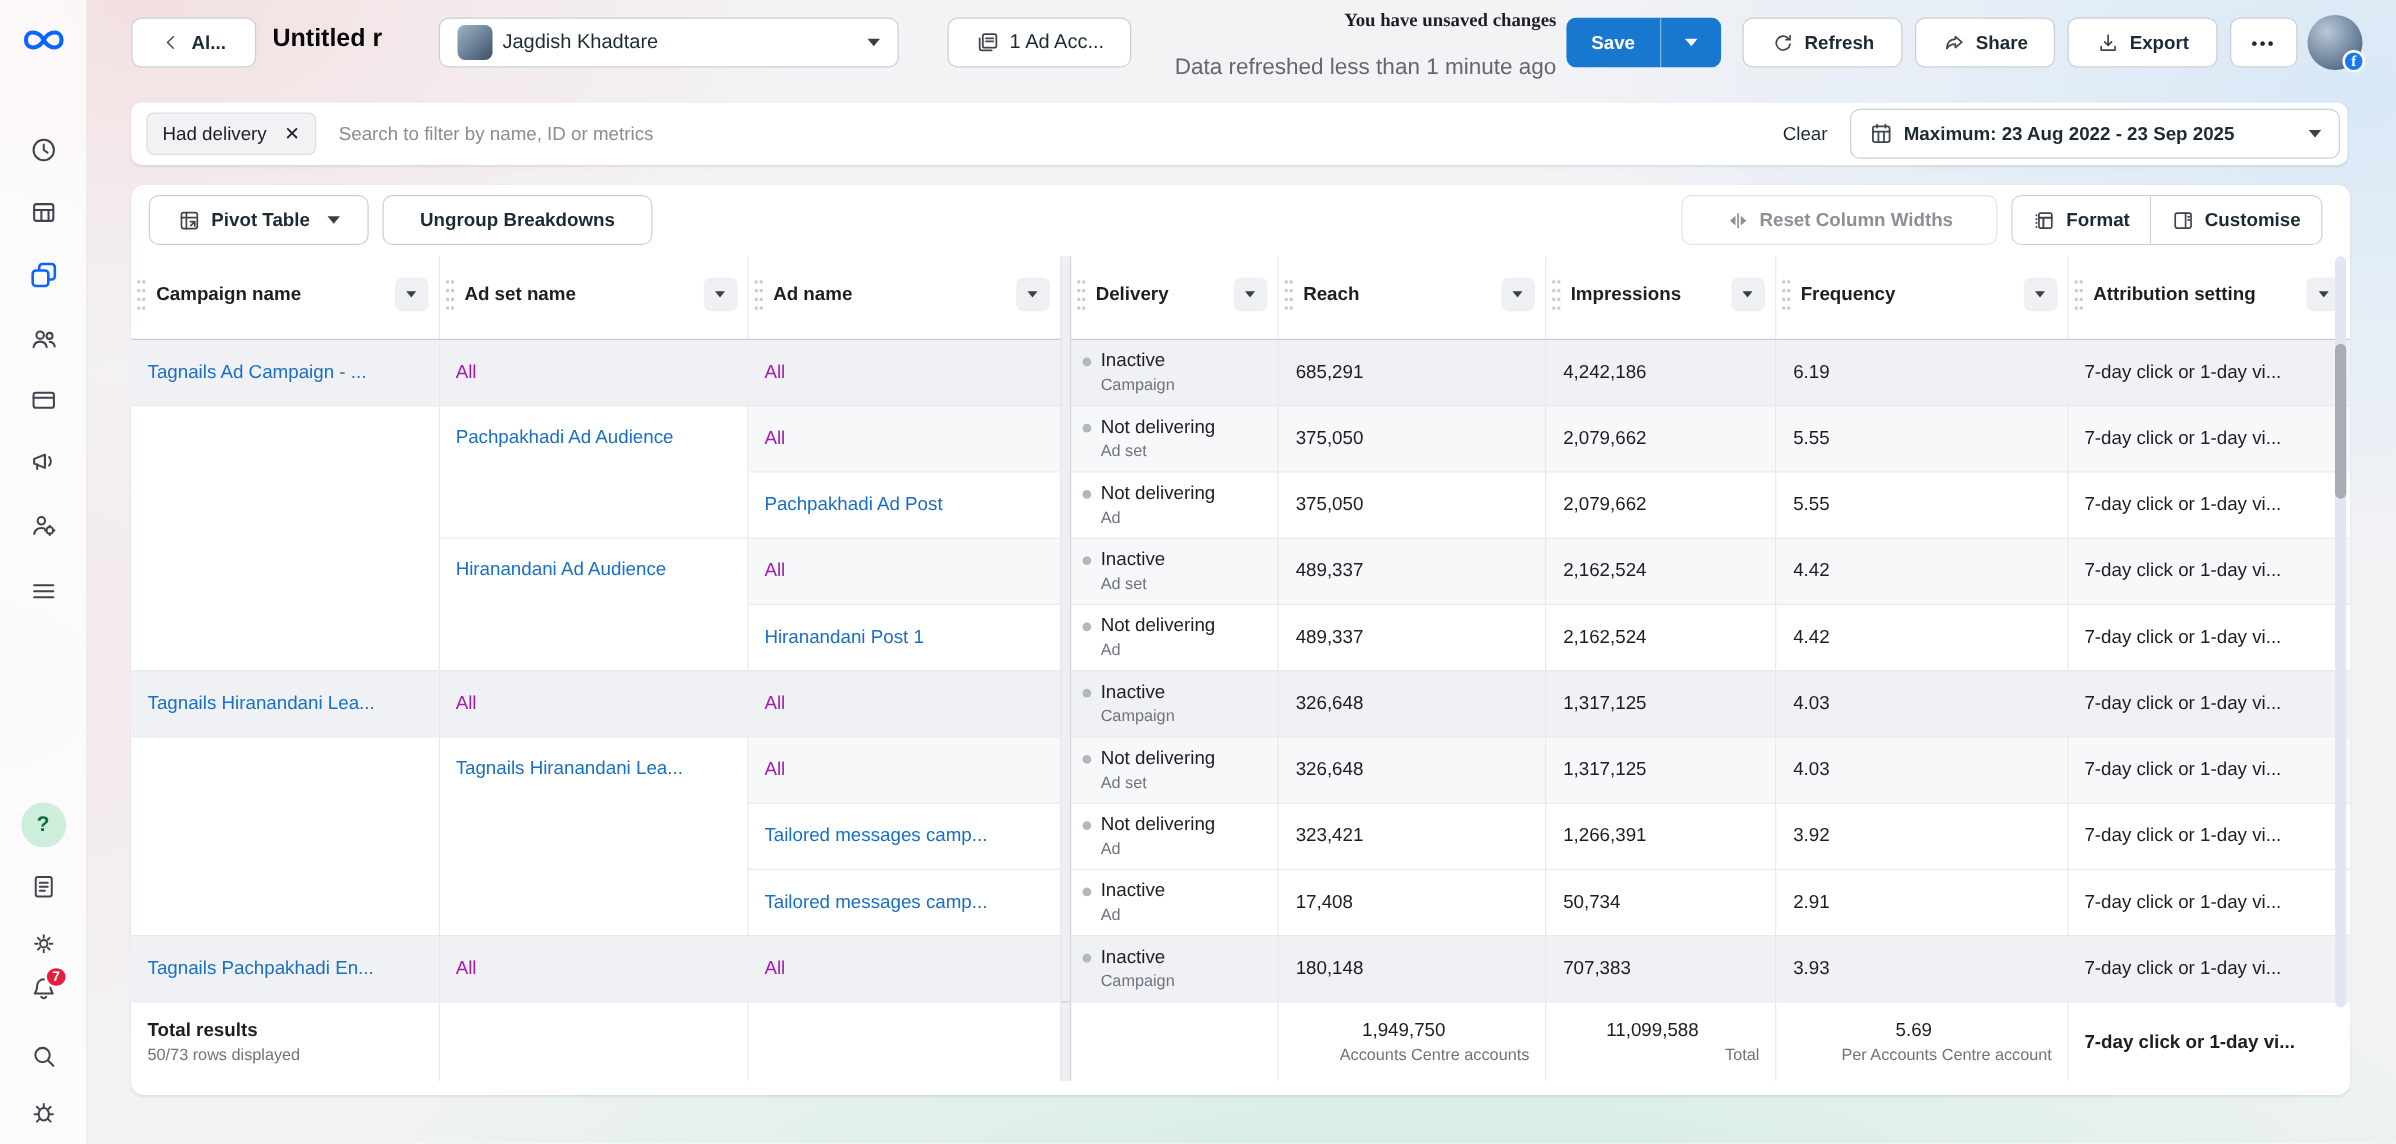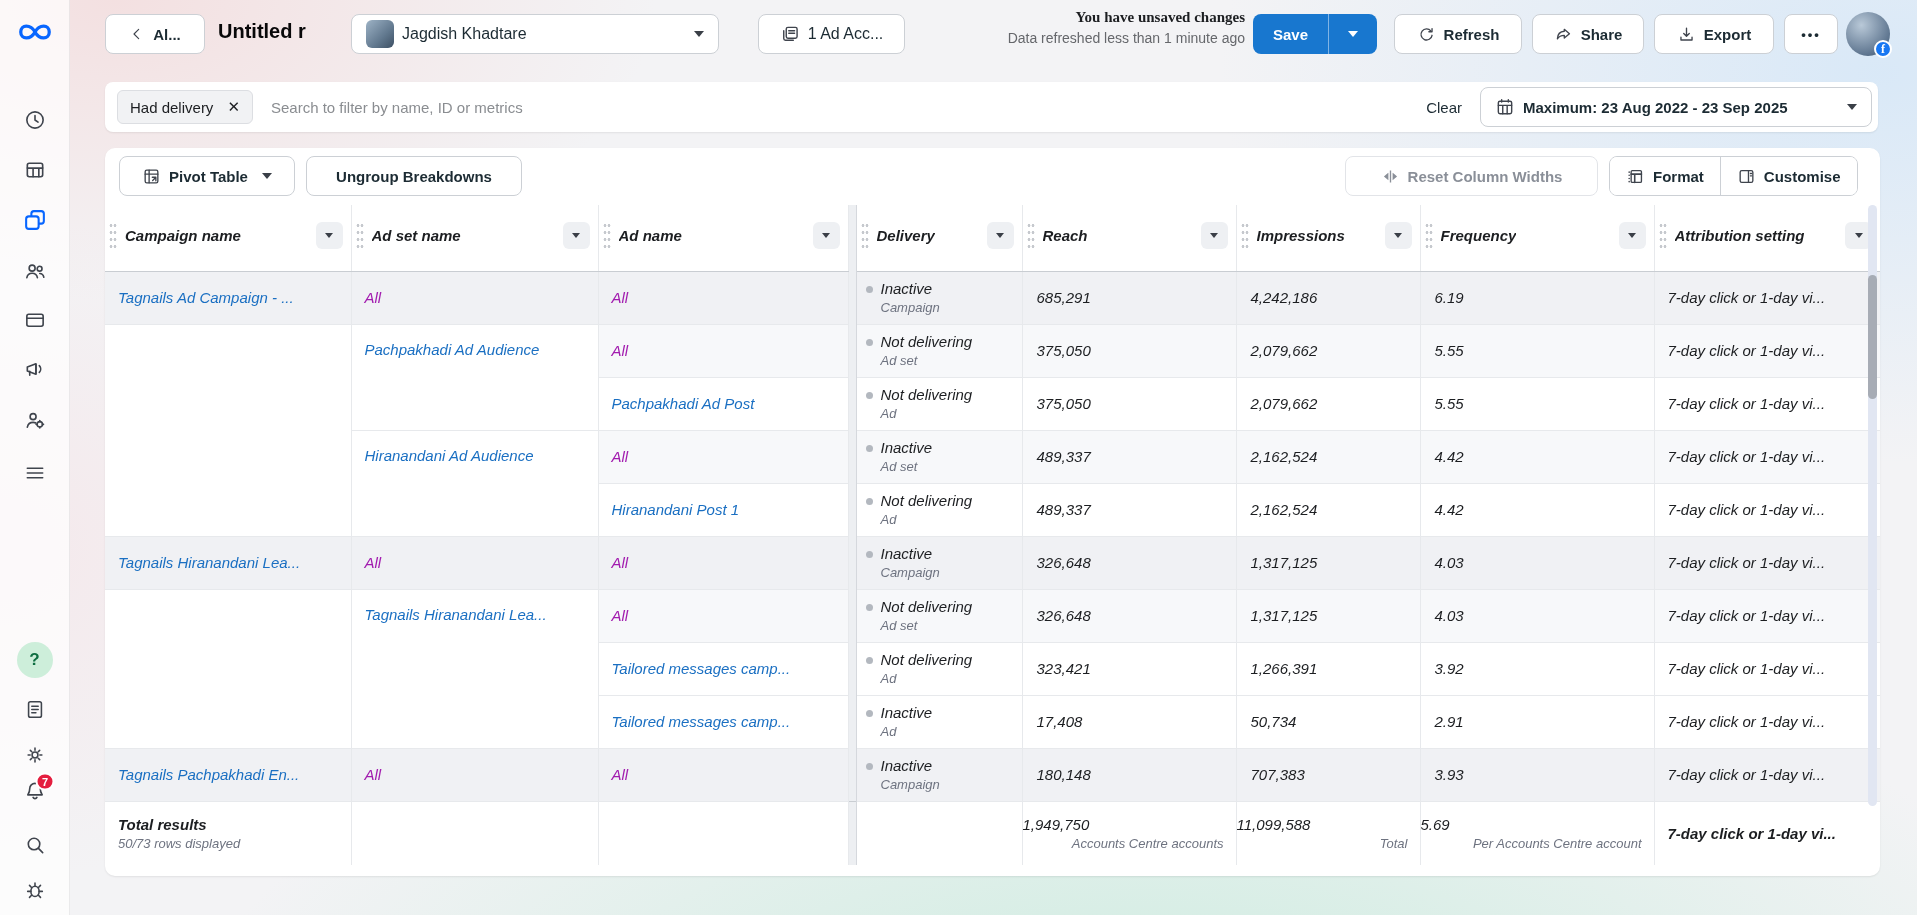--- a/index.html
+++ b/index.html
@@ -44,21 +44,21 @@
   }
   .caret { width:0; height:0; border-left:5px solid transparent; border-right:5px solid transparent; border-top:6px solid #3a3f47; display:inline-block; }
   .back-btn { position:absolute; left:35px; top:14px; width:100px; }
   .report-title { position:absolute; left:148px; top:20px; font-size:20px; font-weight:bold; color:#080809; white-space:nowrap; }
   .account-dd { position:absolute; left:281px; top:14px; width:368px; justify-content:flex-end; font-weight:400; font-size:16px; }
   .account-dd .caret { margin-left:auto; }
   .mini-avatar { width:28px; height:28px; border-radius:6px; background:linear-gradient(135deg,#9eb3c6 0%,#62798f 60%,#3c4f63 100%); flex:0 0 28px; }
   .adacc-btn { position:absolute; left:688px; top:14px; width:147px; font-weight:400; font-size:16px; }
   .unsaved { position:absolute; right:672px; top:9px; text-align:right; }
   .unsaved .l1 { font-size:15px; font-weight:600; color:#1c1e21;font-family:Liberation Serif, serif; }
-  .unsaved .l2 { font-size:14px; color:#65676b; margin-top:4px; }
+  .unsaved .l2 { font-size:18px; color:#65676b; margin-top:17px; }
   .save-group { position:absolute; left:1183px; top:14px; display:flex; height:40px; border-radius:8px; overflow:hidden; }
   .save-main { background:#1877cf; color:#fff; font-size:15px; font-weight:600; border:none; padding:0 20px; height:40px; cursor:pointer; }
   .save-caret { background:#1877cf; border:none; border-left:1px solid rgba(255,255,255,.45); width:49px; display:flex; align-items:center; justify-content:center; cursor:pointer; }
   .save-caret .caret { border-top-color:#fff; }
   .refresh-btn { position:absolute; left:1324px; top:14px; width:128px; }
   .share-btn { position:absolute; left:1462px; top:14px; width:112px; }
   .export-btn { position:absolute; left:1584px; top:14px; width:120px; }
   .more-btn { position:absolute; left:1714px; top:14px; width:54px; font-size:13px; letter-spacing:2px; }
   .avatar { position:absolute; left:1776px; top:12px; width:44px; height:44px; border-radius:50%;
     background:radial-gradient(circle at 35% 30%, #b9c9d8, #5f7690 70%, #31465c 100%); }
@@ -88,21 +88,21 @@
   }
   .table-toolbar { position:relative; height:57px; }
   .pivot-btn { position:absolute; left:14px; top:8px; width:176px; }
   .pivot-btn .caret { margin-left:6px; }
   .ungroup-btn { position:absolute; left:201px; top:8px; width:216px; font-weight:600; }
   .reset-btn { position:absolute; left:1240px; top:8px; width:253px; color:#8a8f98; border-color:#e2e4e8; cursor:default;text-align:right; }
   .fc-group { position:absolute; left:1504px; top:8px; display:flex; border:1px solid #ccd0d5; border-radius:8px; overflow:hidden; height:40px; background:#fff; }
   .fc-btn { display:flex; align-items:center; gap:8px; padding:0 16px; font-size:15px; font-weight:600; color:#1c2b33; cursor:pointer; background:#fff; border:none; }
   .fc-div { width:1px; background:#ccd0d5; }
   
-  table.report { border-collapse:collapse; table-layout:fixed; width:1775px;font-style:italic; }
+  table.report { border-collapse:collapse; table-layout:fixed; width:1775px; }
   .report th, .report td { border-bottom:1px solid #e7e9ec; border-right:1px solid #e7e9ec; font-size:15px; vertical-align:middle; }
   .report th:last-child, .report td:last-child { border-right:none; }
   .report thead th { height:66px; background:#fff; border-bottom:1px solid #c9cdd2; text-align:left; vertical-align:top; padding-top:15px; }
   .hdr-flex { display:flex; align-items:center; padding:0 8px 0 4px; }
   .drag-dots { width:8px; height:30px; margin-right:8px; flex:0 0 8px;
     background-image:radial-gradient(circle, #c6c9ce 1.3px, transparent 1.6px);
     background-size:4px 7px; background-position:0 2px; }
   .hdr-label { font-weight:bold; color:#1c1e21; font-size:15px; white-space:nowrap; overflow:hidden; }
   .hdr-dd { margin-left:auto; width:27px; height:27px; border-radius:6px; background:#eef0f3; display:flex; align-items:center; justify-content:center; cursor:pointer; flex:0 0 27px; }
   .hdr-dd .caret { border-top-width:5px; border-left-width:4.5px; border-right-width:4.5px; }
@@ -118,21 +118,21 @@
   .del-wrap { display:flex; gap:8px; padding-left:9px; align-items:flex-start; }
   .dot { width:7px; height:7px; border-radius:50%; background:#b3b8bf; margin-top:6px; flex:0 0 7px; }
   .status { font-size:15px; color:#1c1e21; line-height:18px; }
   .level { font-size:13px; color:#6e7380; line-height:17px; margin-top:1px; }
   .num { padding-left:14px; color:#1c1e21; }
   .attr { padding-left:13px; white-space:nowrap; overflow:hidden; color:#1c1e21; }
   
   .report tfoot td { background:#fff; border-top:1px solid #c9cdd2; border-bottom:none; height:64px; }
   .tot-label { font-weight:bold; font-size:15px; color:#1c1e21; padding-left:13px; }
   .tot-sub { font-size:13px; color:#6e7380; padding-left:13px; margin-top:3px; }
-  .tot-num { text-align:left; padding-right:12px; font-size:15px; color:#1c1e21; }
+  .tot-num { text-align:center; padding-right:12px; font-size:15px; color:#1c1e21; }
   .tot-num-sub { text-align:right; padding-right:12px; font-size:13px; color:#6e7380; margin-top:3px; }
   .tot-attr { font-weight:bold; padding-left:13px; white-space:nowrap; overflow:hidden; }
   
   .scroll-track { position:absolute; right:3px; top:205px; width:9px; height:601px; background:#e1e6f2; border-radius:5px; }
   .scroll-thumb { position:absolute; right:3px; top:127px; width:9px; height:124px; background:#a7acb5; border-radius:5px; }
   .main-card .scroll-track { top:57px; }
   svg.ic { stroke:#3f444d; fill:none; stroke-width:1.7; stroke-linecap:round; stroke-linejoin:round; }
   svg.ic-blue { stroke:#0866ff; fill:none; stroke-width:2; stroke-linecap:round; stroke-linejoin:round; }
 </style>
 </head>

